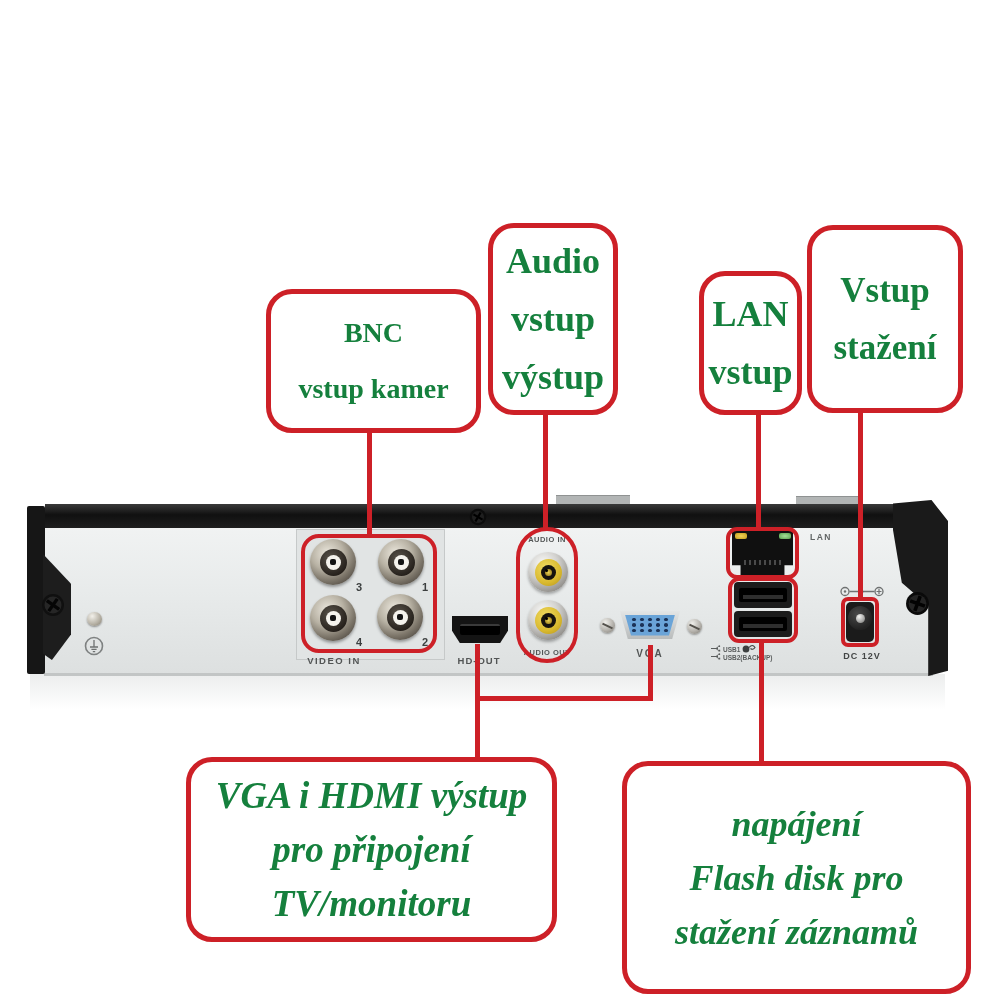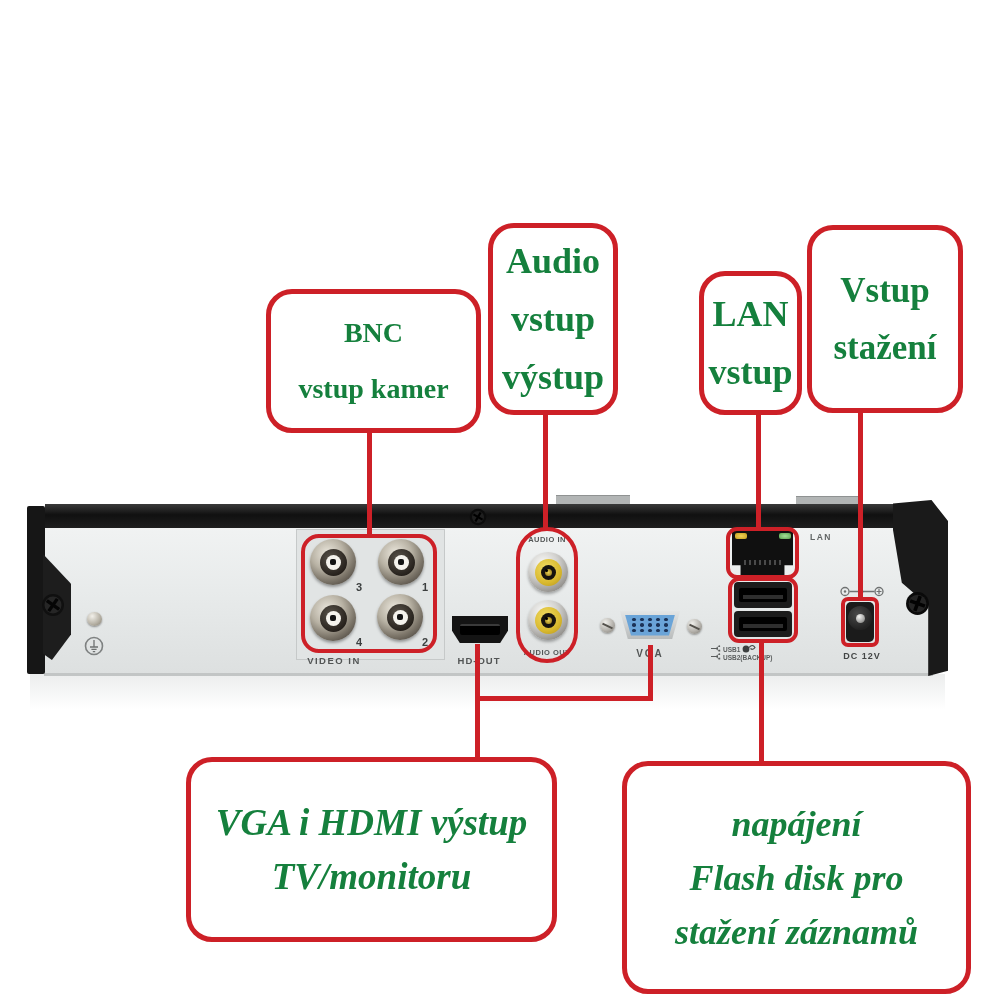--- a/index.html
+++ b/index.html
@@ -172,20 +172,21 @@
   <div class="callout center" id="callout-lan">
     <div class="cline">LAN</div>
     <div class="cline">vstup</div>
   </div>
   <div class="callout center" id="callout-power">
     <div class="cline">Vstup</div>
     <div class="cline">stažení</div>
   </div>
   <div class="callout left" id="callout-videoout">
     <div class="cline">VGA i HDMI výstup</div>
+    <div class="cline">pro připojení</div>
     <div class="cline">TV/monitoru</div>
   </div>
   <div class="callout left" id="callout-usbnote">
     <div class="cline">napájení</div>
     <div class="cline">Flash disk pro</div>
     <div class="cline">stažení záznamů</div>
   </div>
 
   <div class="rline" id="line-bnc"></div>
   <div class="rline" id="line-audio"></div>

